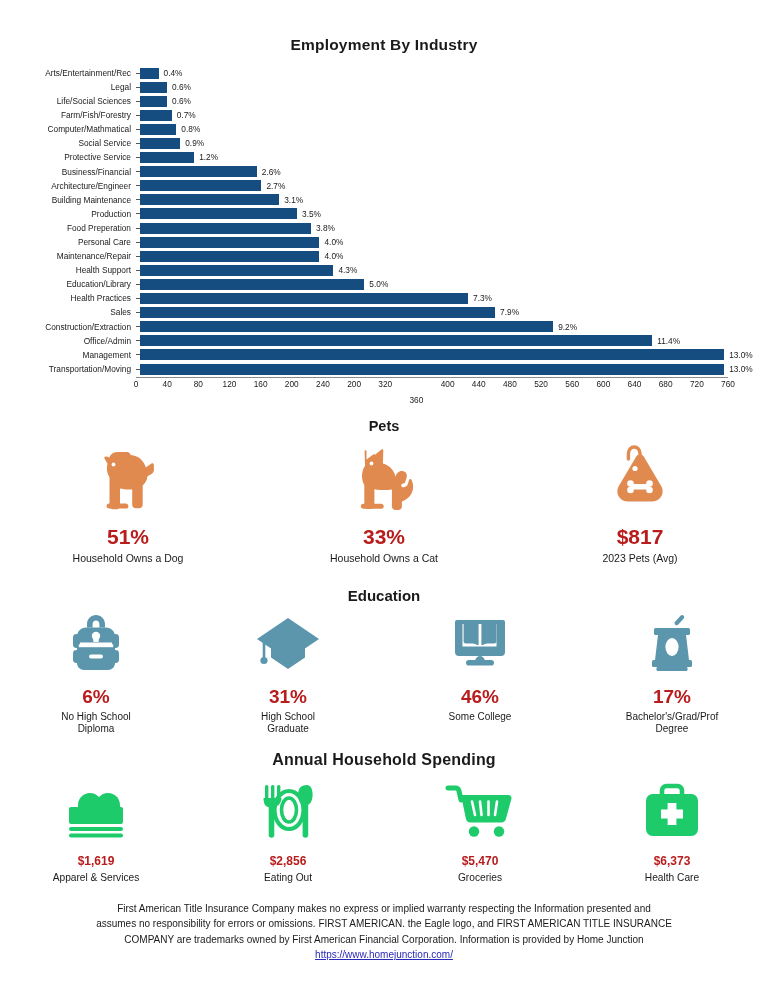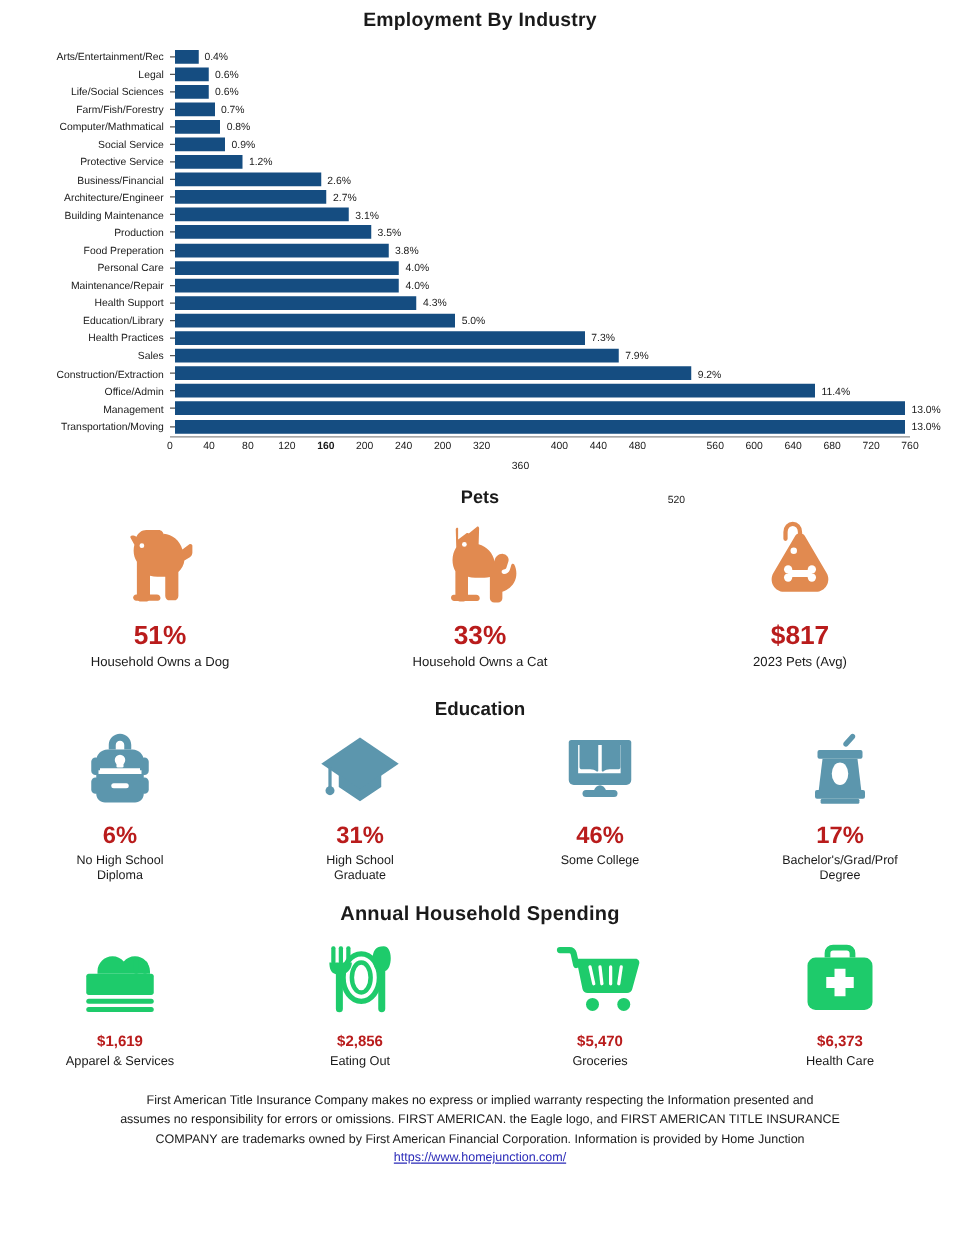--- a/index.html
+++ b/index.html
@@ -15,21 +15,21 @@
     overflow: hidden;
   }
   .page { width: 768px; height: 993px; position: relative; background:#fff; }
 
   
   .section-title {
     text-align: center;
     font-weight: bold;
     color: #1a1a1a;
   }
-  #employment-title { font-size: 15.5px; padding-top: 8px; letter-spacing: .2px; }
+  #employment-title { font-size: 15.5px; padding-top: 36px; letter-spacing: .2px; }
   #pets-title { font-size: 14.5px; margin-top: 22px; }
   #education-title { font-size: 15px; margin-top: 22px; }
   #spending-title { font-size: 16px; margin-top: 16px; letter-spacing:.2px; }
 
   
   .chart-wrap {
     position: relative;
     margin: 12px 0 0 0;
     padding: 0 40px 0 0;
     height: 330px;
@@ -326,30 +326,30 @@
             <div class="bar-value">13.0%</div>
           </div>
         </div>
       </div>
     <div class="axis-line"></div>
     <div class="axis-ticks" id="axis-ticks">
         <div class="axis-tick" style="left: 0%;">0</div>
         <div class="axis-tick" style="left: 5.26316%;">40</div>
         <div class="axis-tick" style="left: 10.5263%;">80</div>
         <div class="axis-tick" style="left: 15.7895%;">120</div>
-        <div class="axis-tick" style="left: 21.0526%; font-weight: bold;">160</div>
+        <div class="axis-tick" style="left: 21.0526%;">160</div>
         <div class="axis-tick" style="left: 26.3158%;">200</div>
         <div class="axis-tick" style="left: 31.5789%;">240</div>
         <div class="axis-tick" style="left: 36.8421%;">200</div>
         <div class="axis-tick" style="left: 42.1053%;">320</div>
         <div class="axis-tick" style="left: 47.3684%; margin-top: 16px;">360</div>
         <div class="axis-tick" style="left: 52.6316%;">400</div>
         <div class="axis-tick" style="left: 57.8947%;">440</div>
         <div class="axis-tick" style="left: 63.1579%;">480</div>
-        <div class="axis-tick" style="left: 68.4211%; margin-top: 43px;">520</div>
+        <div class="axis-tick" style="left: 68.4211%;">520</div>
         <div class="axis-tick" style="left: 73.6842%;">560</div>
         <div class="axis-tick" style="left: 78.9474%;">600</div>
         <div class="axis-tick" style="left: 84.2105%;">640</div>
         <div class="axis-tick" style="left: 89.4737%;">680</div>
         <div class="axis-tick" style="left: 94.7368%;">720</div>
         <div class="axis-tick" style="left: 100%;">760</div>
       </div>
   </div>
 
   <div class="section-title" id="pets-title">Pets</div>

